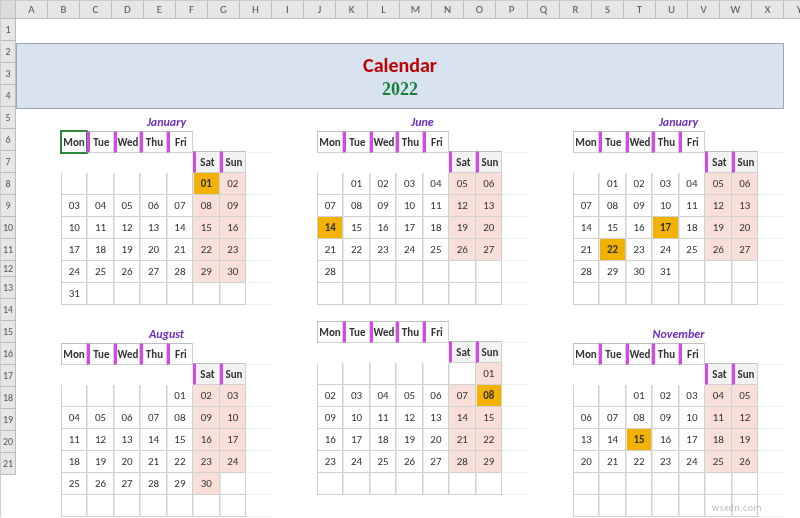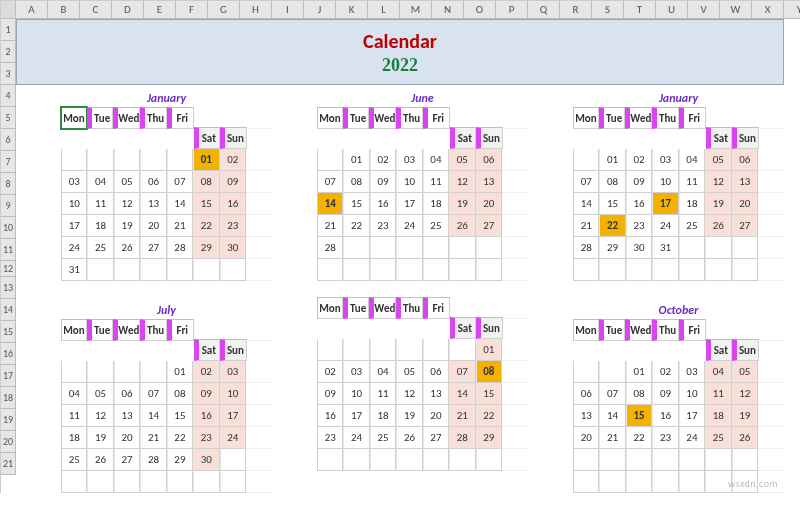--- a/index.html
+++ b/index.html
@@ -49,20 +49,21 @@
     margin-left: 0;
     width: 768px; 
     height: 66px;
     background: #d8e3ef;
     border: 1px solid #9aa6b2;
     display: flex;
     flex-direction: column;
     align-items: center;
     justify-content: center;
     gap: 2px;
+    margin-top: 24px;
   }
   .title-box .t1 {
     color: #c00000;
     font-weight: 700;
     font-size: 20px;
   }
   .title-box .t2 {
     color: #15803d;
     font-weight: 700;
     font-size: 18px;
@@ -101,37 +102,37 @@
     border-bottom: 1px solid #d0d0d0;
   }
   .gap-cell {
     width: 32px;
     height: 22px;
     border-bottom: 1px solid #f0f0f0;
   }
   .dow {
     font-weight: 700;
     border-top: 1px solid #bfbfbf;
-    border-left: 5px solid #d946ef;
+    border-left: 3px solid #d946ef;
   }
   .dow:first-child { border-left: 1px solid #bfbfbf; }
   .day { border-left: 1px solid #e6e6e6; }
   .day:first-child { border-left: 1px solid #d0d0d0; }
   .weekend { background: #f8e0d8; }
   .weekend-dow { background: #f2f2f2; margin-top: 20px; }
   .hl { background: #f3b200; font-weight: 700; }
   .empty { background: #fff; }
   .selected {
     outline: 2px solid #2e8b3d;
     outline-offset: -1px;
     background: #fff;
   }
   .watermark {
     position: absolute;
-    right: 6px;
+    right: 22px;
     bottom: 3px;
     font-size: 10px;
     color: #bbb;
     letter-spacing: 0.5px;
   }
 </style>
 </head>
 <body>
 
 
@@ -417,21 +418,21 @@
               <div class="cell day empty"></div>
               <div class="cell day empty"></div>
               <div class="cell day empty"></div>
               <div class="cell day weekend empty"></div>
               <div class="cell day weekend empty"></div>
               <div class="gap-cell"></div>
             </div>
           </div>
           <div style="width: 768px; height: 16px;"></div>
           <div class="month-block">
-            <div class="month-name">July</div>
+            <div class="month-name">August</div>
             <div class="dow-row">
               <div class="cell dow">Mon</div>
               <div class="cell dow">Tue</div>
               <div class="cell dow">Wed</div>
               <div class="cell dow">Thu</div>
               <div class="cell dow">Fri</div>
               <div class="cell dow weekend-dow">Sat</div>
               <div class="cell dow weekend-dow">Sun</div>
               <div class="gap-cell"></div>
             </div>
@@ -562,21 +563,21 @@
               <div class="cell day empty"></div>
               <div class="cell day empty"></div>
               <div class="cell day empty"></div>
               <div class="cell day empty"></div>
               <div class="cell day weekend empty"></div>
               <div class="cell day weekend empty"></div>
               <div class="gap-cell"></div>
             </div>
           </div>
           <div class="month-block">
-            <div class="month-name">October</div>
+            <div class="month-name">November</div>
             <div class="dow-row">
               <div class="cell dow">Mon</div>
               <div class="cell dow">Tue</div>
               <div class="cell dow">Wed</div>
               <div class="cell dow">Thu</div>
               <div class="cell dow">Fri</div>
               <div class="cell dow weekend-dow">Sat</div>
               <div class="cell dow weekend-dow">Sun</div>
               <div class="gap-cell"></div>
             </div>

